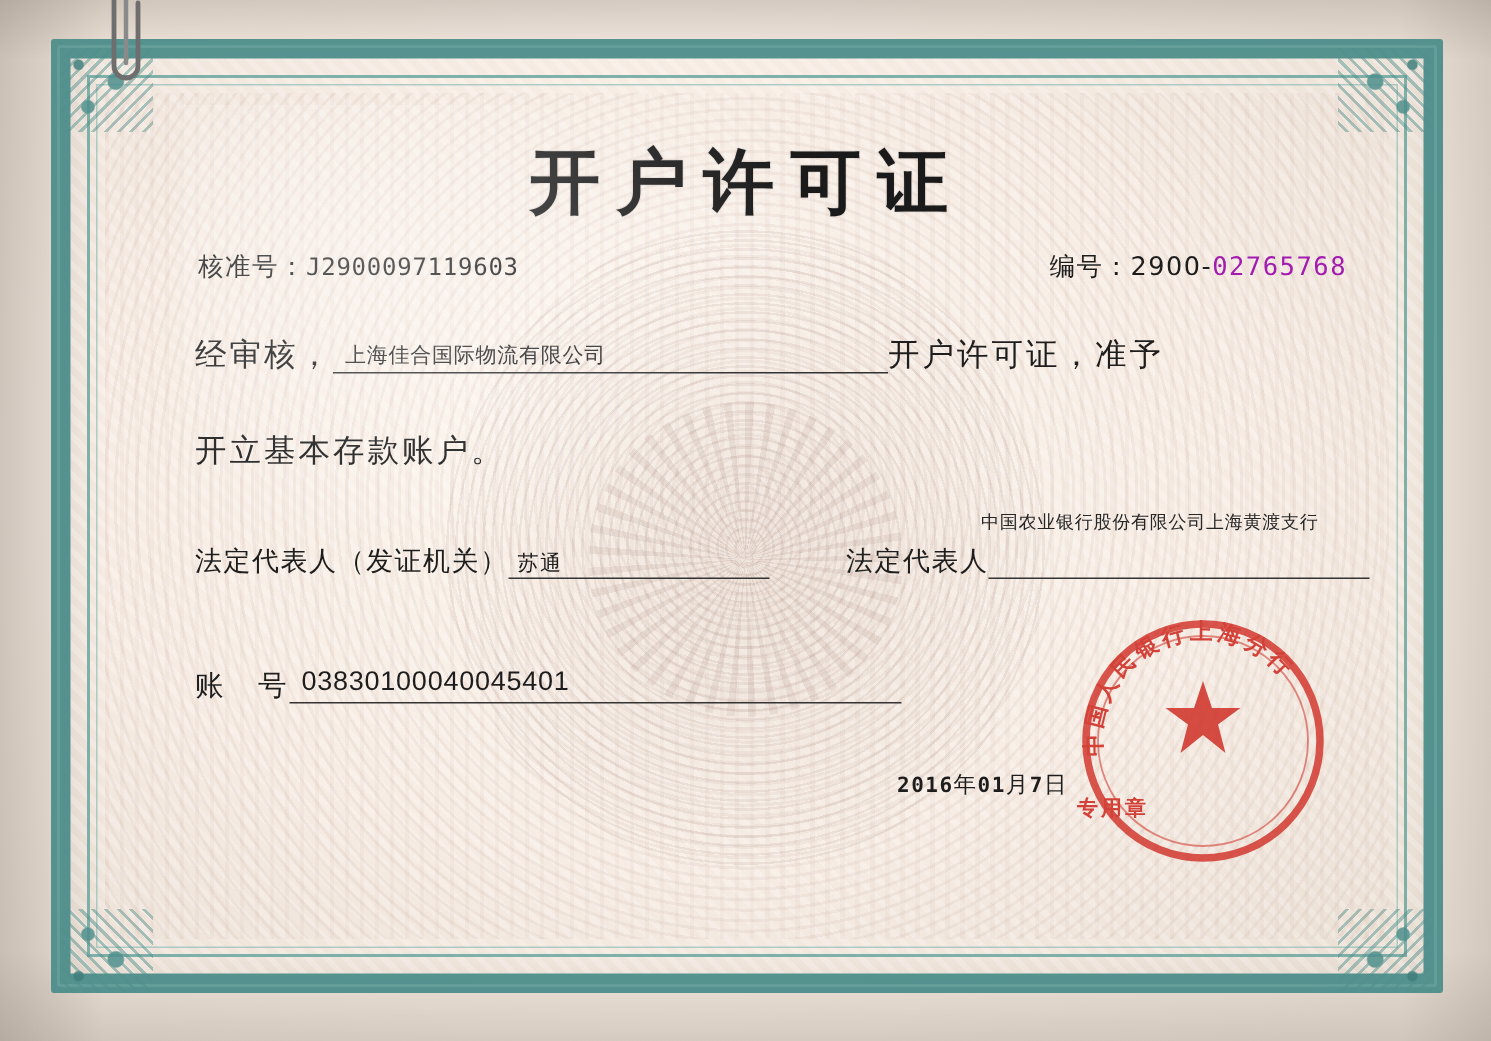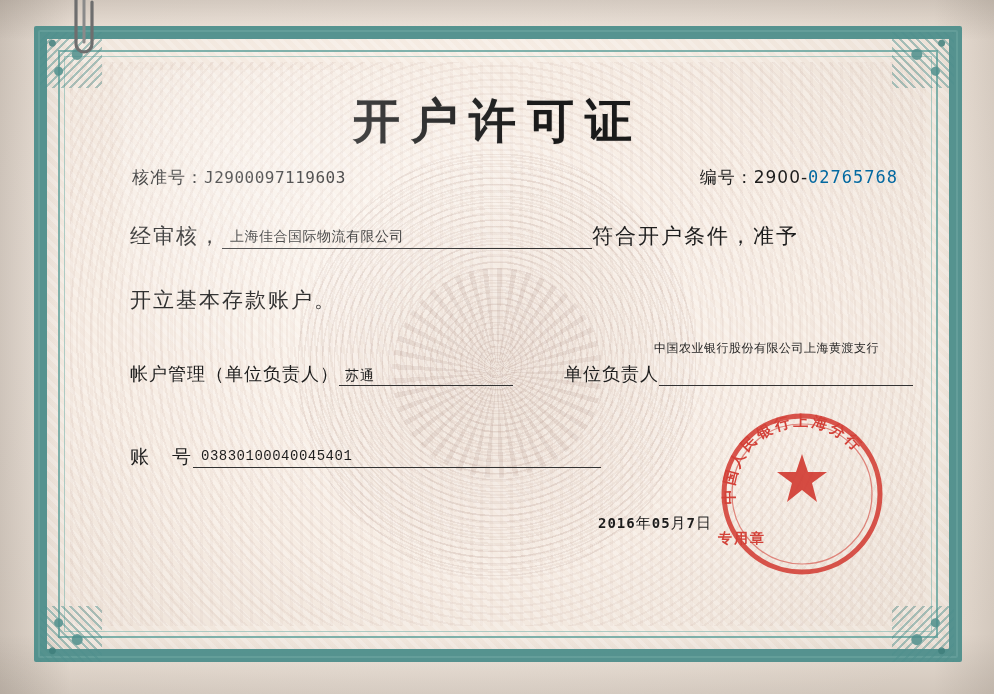--- a/index.html
+++ b/index.html
@@ -183,21 +183,21 @@
   }
 
   .row-serial {
     position: absolute;
     right: 28px; top: 104px;
     font-size: 17px;
     letter-spacing: 1px;
     white-space: nowrap;
   }
   .row-serial .serial-red {
-    color: #0369a1;
+    color: #a21caf;
     font-family: "DejaVu Sans Mono", monospace;
     font-size: 17px;
     letter-spacing: 1px;
   }
 
   .body-line1 {
     position: absolute;
     left: 60px; top: 160px;
     width: 790px;
     font-size: 21px;
@@ -277,22 +277,22 @@
     white-space: nowrap;
   }
   .row-account .blank-acct {
     display: inline-block;
     width: 400px;
     border-bottom: 1.5px solid #333;
     text-align: left;
     padding-left: 8px;
   }
   .row-account .hand-num {
-    font-family: Liberation Mono, monospace;
-    font-size: 14px;
+    font-family: Liberation Sans, sans-serif;
+    font-size: 18px;
     letter-spacing: 0.5px;
     position: relative;
     top: -3px;
   }
 
   .issuer-block {
     position: absolute;
     left: 536px; top: 424px;
     font-size: 16px;
     letter-spacing: 1px;
@@ -386,41 +386,41 @@
 
     <div class="row-approval">
       <span>核准号：</span><span class="val">J2900097119603</span>
     </div>
 
     <div class="row-serial">
       <span>编号：2900-</span><span class="serial-red">02765768</span>
     </div>
 
     <div class="body-line1">
-      <span>经审核，</span><span class="fill-blank" style="width:370px;"><span class="hand">上海佳合国际物流有限公司</span></span><span>符合开户条件，准予</span>
+      <span>经审核，</span><span class="fill-blank" style="width:370px;"><span class="hand">上海佳合国际物流有限公司</span></span><span>开户许可证，准予</span>
     </div>
 
     <div class="body-line2">开立基本存款账户。</div>
 
     <div class="row-legal">
-      <span>帐户管理（单位负责人）</span><span class="blank-legal"><span class="hand-sm">苏通</span></span>
+      <span>法定代表人（发证机关）</span><span class="blank-legal"><span class="hand-sm">苏通</span></span>
     </div>
 
     <div class="row-bank">
-      <span>单位负责人</span><span class="blank-bank"></span>
+      <span>法定代表人</span><span class="blank-bank"></span>
     </div>
     <div class="bank-name">中国农业银行股份有限公司上海黄渡支行</div>
 
     <div class="row-account">
       <span>账　号</span><span class="blank-acct"><span class="hand-num">03830100040045401</span></span>
     </div>
 
 
     <div class="issuer-date">
-      <span class="dnum">2016</span><span class="sep">年</span><span class="dnum">05</span><span class="sep">月</span><span class="dnum">7</span><span class="sep">日</span>
+      <span class="dnum">2016</span><span class="sep">年</span><span class="dnum">01</span><span class="sep">月</span><span class="dnum">7</span><span class="sep">日</span>
     </div>
 
   </div>
 
   <div class="seal">
     <svg viewBox="0 0 168 168" width="168" height="168">
       <circle cx="84" cy="84" r="78" fill="none" stroke="#cf2b22" stroke-width="5" opacity="0.9"></circle>
       <circle cx="84" cy="84" r="70" fill="none" stroke="#cf2b22" stroke-width="1.2" opacity="0.6"></circle>
       <path id="sealArc" d="M 84 162 m -66 -8 A 70 70 0 1 1 150 76" fill="none" stroke="none"></path>
       <defs>

